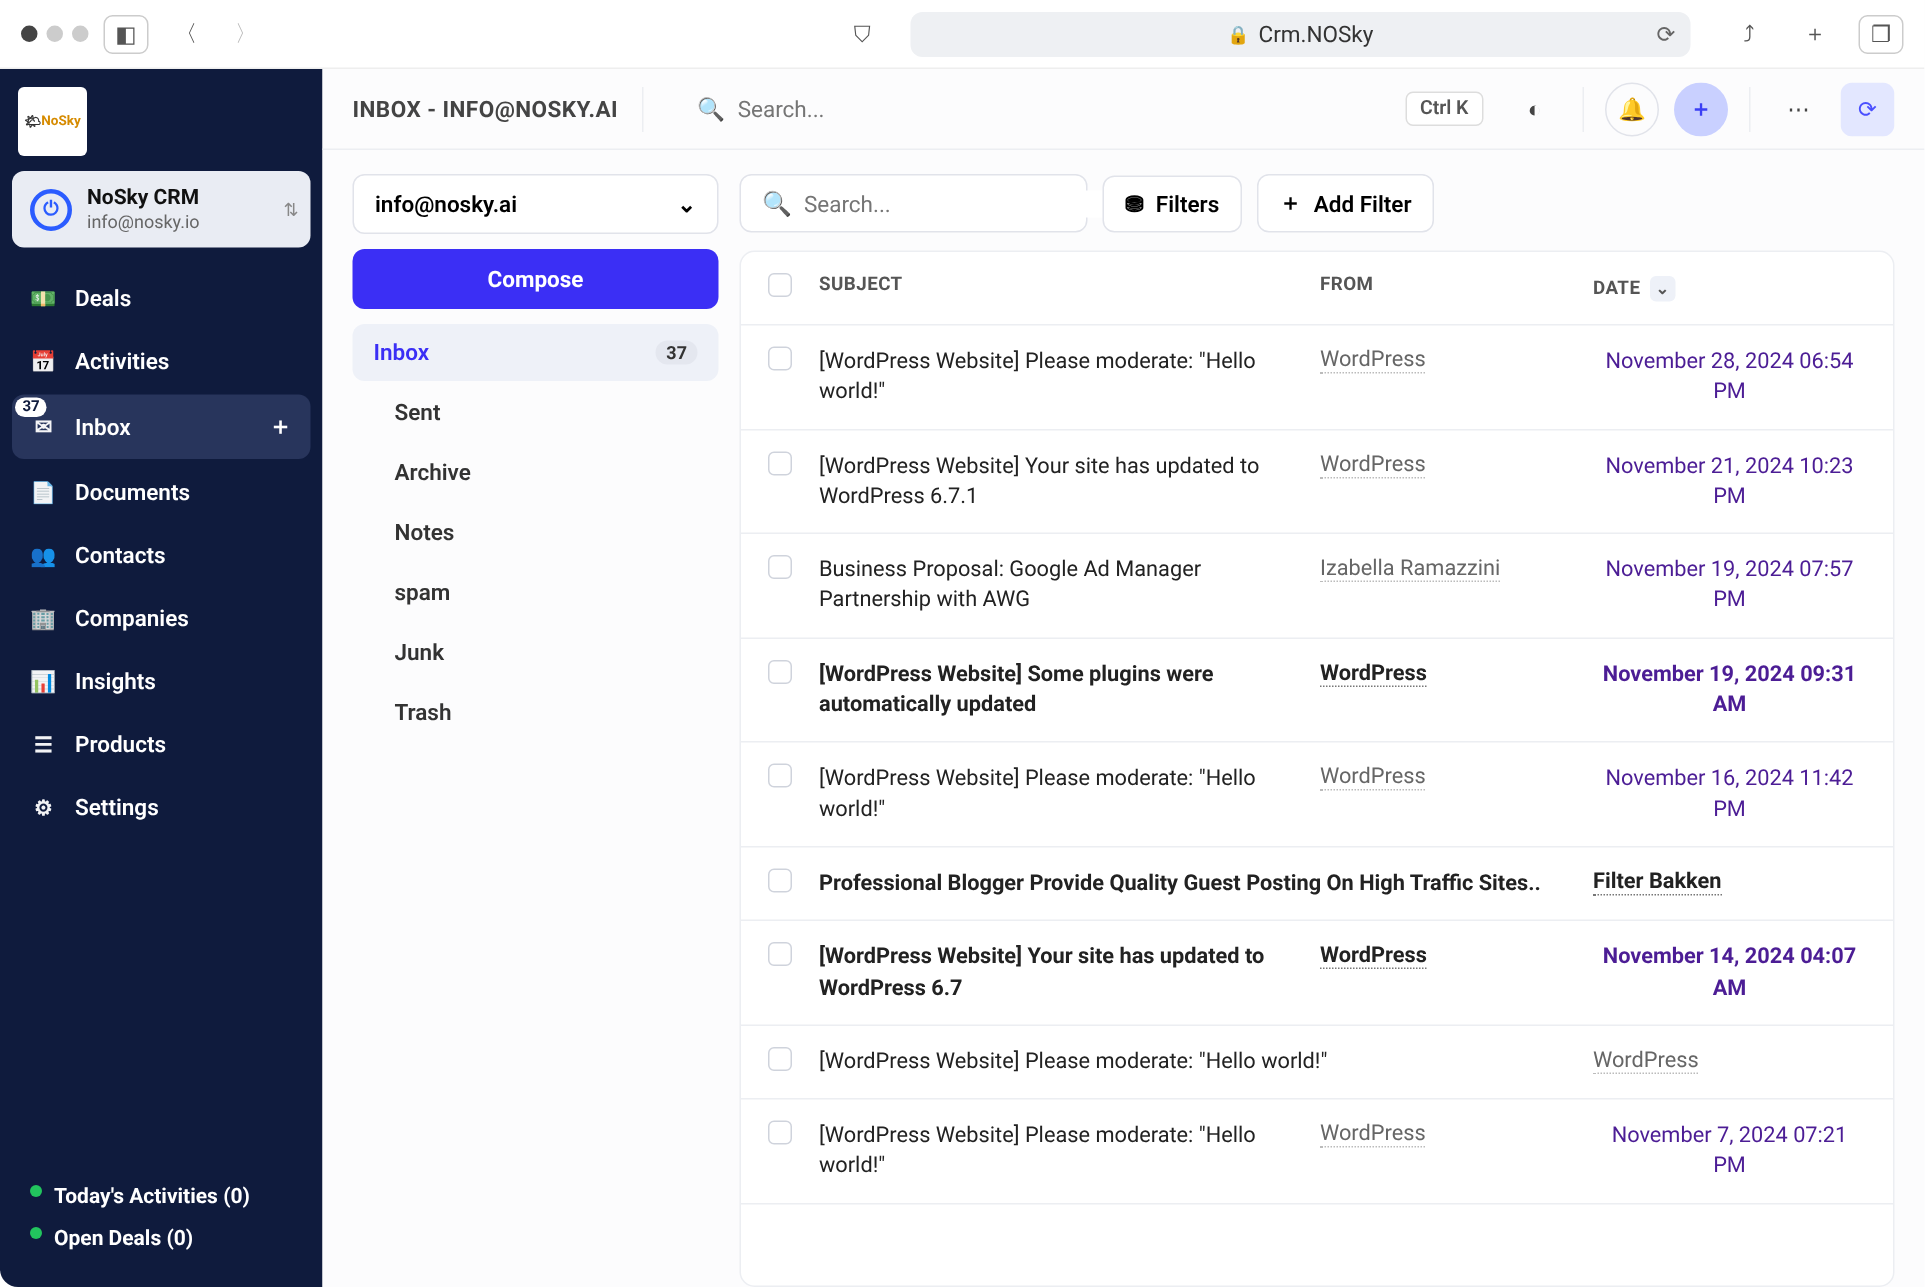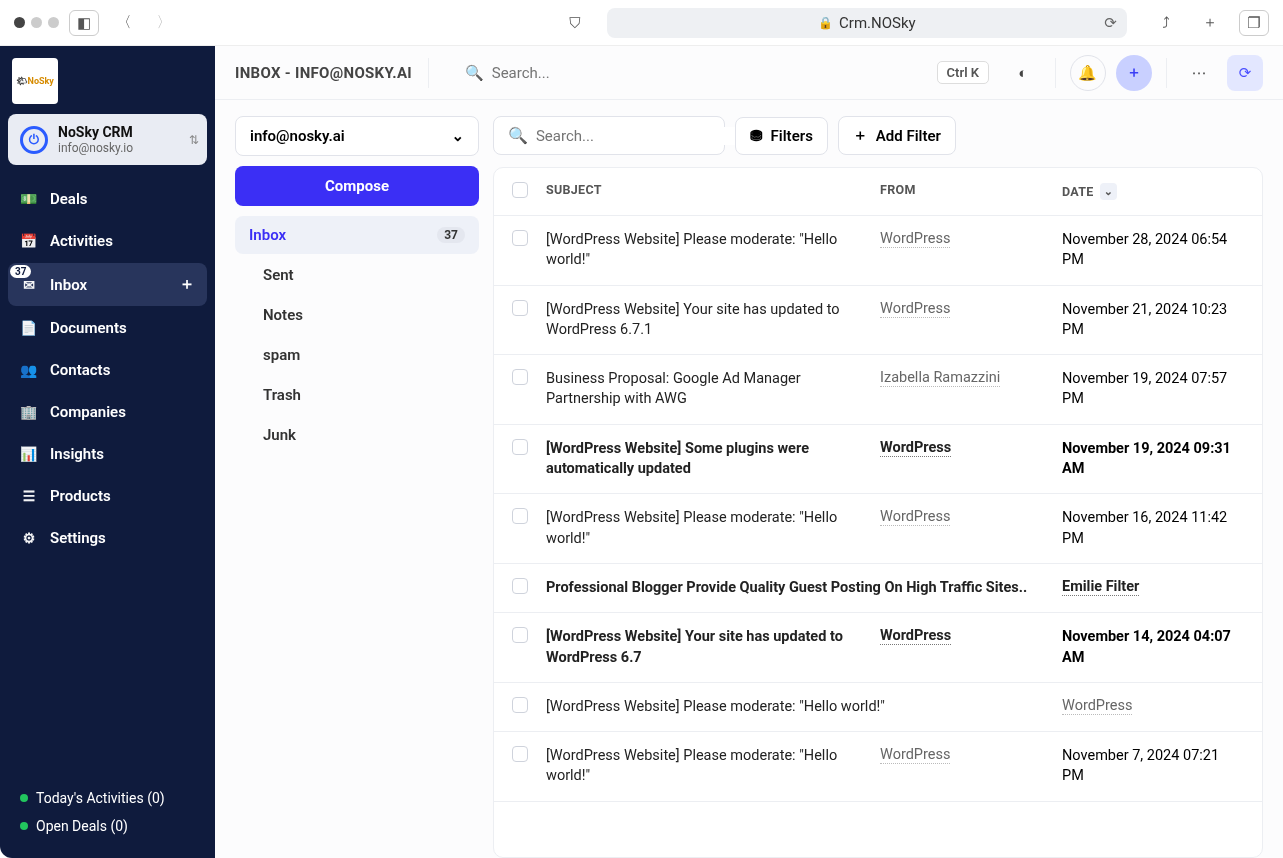--- a/index.html
+++ b/index.html
@@ -28,21 +28,21 @@
 .org-switch .t1{font-weight:700; font-size:14px;}
 .org-switch .t2{font-size:12px; color:#666;}
 .org-switch .chev{position:absolute; right:8px; color:#888; font-size:12px;}
 .nav { display:flex; flex-direction:column; gap:2px;}
 .nav-item { display: flex; align-items: center; gap: 12px; padding: 11px 12px; border-radius: 8px; font-size: 15px; font-weight:600; cursor: pointer; color:#fff; position:relative;}
 .nav-item.active { background: #28355c; }
 .nav-item .ico { width: 18px; text-align:center; font-size:14px; opacity:0.95;}
 .nav-item .badge { position:absolute; left:2px; top:2px; background:#fff; color:#0f1b3d; font-size:10px; font-weight:700; padding:1px 5px; border-radius:8px;}
 .nav-item .plus { margin-left: auto; font-size: 16px; }
 .sidebar-bottom{margin-top:auto; padding:8px 12px;}
-.sb-row{display:flex; align-items:center; gap:8px; font-size:14px; font-weight:400; padding:6px 0; cursor:pointer;}
+.sb-row{display:flex; align-items:flex-start; gap:8px; font-size:14px; font-weight:700; padding:6px 0; cursor:pointer;}
 .sb-row .bullet{width:8px; height:8px; border-radius:50%; background:#22c55e;}
 
 
 .main { flex:1; display:flex; flex-direction:column; background:#fcfcfd; }
 .topbar { height: 54px; border-bottom: 1px solid #eceef2; display: flex; align-items: center; padding: 0 20px; gap: 16px; }
 .topbar .title { font-weight: 700; font-size: 15px; color: #444; letter-spacing:0.3px;}
 .topbar .search-wrap { flex:1; display:flex; align-items:center; gap:8px; padding-left:20px; position:relative;}
 .topbar .sico { color: #888; font-size:15px;}
 .topbar input { border:none; background:transparent; font-size:15px; outline:none; flex:1; color:#666;}
 .kbd { background:#fff; border:1px solid #ddd; padding:3px 9px; border-radius:5px; font-size:13px; font-weight:600; color:#555;}
@@ -75,21 +75,21 @@
 .col-subj{flex:1;}
 .col-from{width:182px;}
 .col-date{width:182px; display:flex; align-items:center; gap:6px;}
 .tbody{flex:1; overflow-y:auto;}
 .row{display:flex; padding:14px 18px; border-bottom:1px solid #eceef2; font-size:14.5px; cursor:pointer;}
 .row .col-subj{color:#222; line-height:1.4; padding-right:20px;}
 .row.unread .col-subj{font-weight:700;}
 .row.unread .col-date{font-weight:700;}
 .row.unread .from{color:#222; font-weight:700; border-bottom:1px dotted #777;}
 .row .from{color:#666; border-bottom:1px dotted #bbb; display:inline-block;}
-.row .col-date{color:#000000; line-height:1.4;}
+.row .col-date{color:#4c1d95; line-height:1.4;text-align:center;}
 .cb{width:16px; height:16px; border:1.5px solid #cfd3dc; border-radius:4px; display:inline-block;}
 .sort-chip{background:#eef1f8; padding:2px 4px; border-radius:4px; font-size:11px;}
 </style>
 </head>
 <body>
 
 <div class="browser-bar">
   <div class="dots">
     <div class="dot"></div>
       <div class="dot"></div>
@@ -205,30 +205,33 @@
         <div class="compose">Compose</div>
         <div class="folders" id="folders">
             <div class="folder active">
               <span>Inbox</span>
               <span class="count">37</span>
             </div>
             <div class="folder sub">
               <span>Sent</span>
             </div>
             <div class="folder sub">
+              <span>Archive</span>
+            </div>
+            <div class="folder sub">
               <span>Notes</span>
             </div>
             <div class="folder sub">
               <span>spam</span>
             </div>
             <div class="folder sub">
+              <span>Junk</span>
+            </div>
+            <div class="folder sub">
               <span>Trash</span>
-            </div>
-            <div class="folder sub">
-              <span>Junk</span>
             </div>
           </div>
       </div>
 
       <div class="col-right">
         <div class="right-tools">
           <div class="search2">
             <span style="color:#888;">🔍</span>
             <input placeholder="Search..." style="">
           </div>
@@ -279,21 +282,21 @@
               </div>
               <div class="row">
                 <div class="col-cb"><span class="cb"></span></div>
                 <div class="col-subj">[WordPress Website] Please moderate: "Hello world!"</div>
                 <div class="col-from"><span class="from">WordPress</span></div>
                 <div class="col-date">November 16, 2024 11:42 PM</div>
               </div>
               <div class="row unread">
                 <div class="col-cb"><span class="cb"></span></div>
                 <div class="col-subj">Professional Blogger Provide Quality Guest Posting On High Traffic Sites..</div>
-                <div class="col-from"><span class="from">Emilie Filter</span></div>
+                <div class="col-from"><span class="from">Filter Bakken</span></div>
               </div>
               <div class="row unread">
                 <div class="col-cb"><span class="cb"></span></div>
                 <div class="col-subj">[WordPress Website] Your site has updated to WordPress 6.7</div>
                 <div class="col-from"><span class="from">WordPress</span></div>
                 <div class="col-date">November 14, 2024 04:07 AM</div>
               </div>
               <div class="row">
                 <div class="col-cb"><span class="cb"></span></div>
                 <div class="col-subj">[WordPress Website] Please moderate: "Hello world!"</div>

